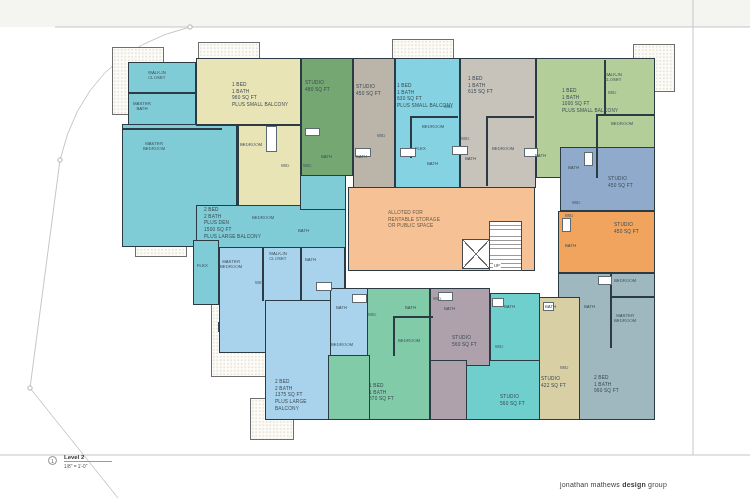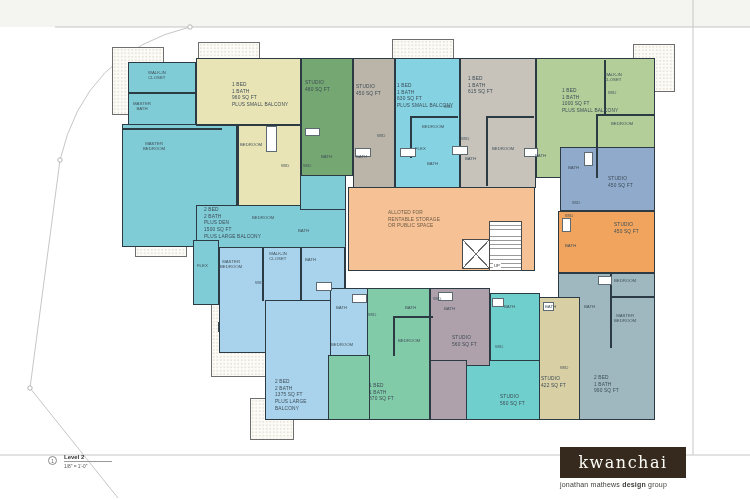--- a/index.html
+++ b/index.html
@@ -233,17 +233,14 @@
 CLOSET</div>
   <div class="room" style="left:305px;top:257px;">BATH</div>
   <div class="room" style="left:255px;top:280px;">W/D</div>
   <div class="room" style="left:336px;top:305px;">BATH</div>
   <div class="room" style="left:331px;top:342px;">BEDROOM</div>
 
   <div class="lvlmark">1</div>
   <div class="lvlname">Level 2</div>
   <div class="lvlscale">1/8" = 1'-0"</div>
 
-  <div class="logobox" style="background-color: rgb(54, 41, 30);">
-    <span>kwanchai</span>
-  </div>
   <div class="tagline"><span>jonathan mathews </span><b>design</b><span> group</span></div>
 </div>
 
 </body></html>

